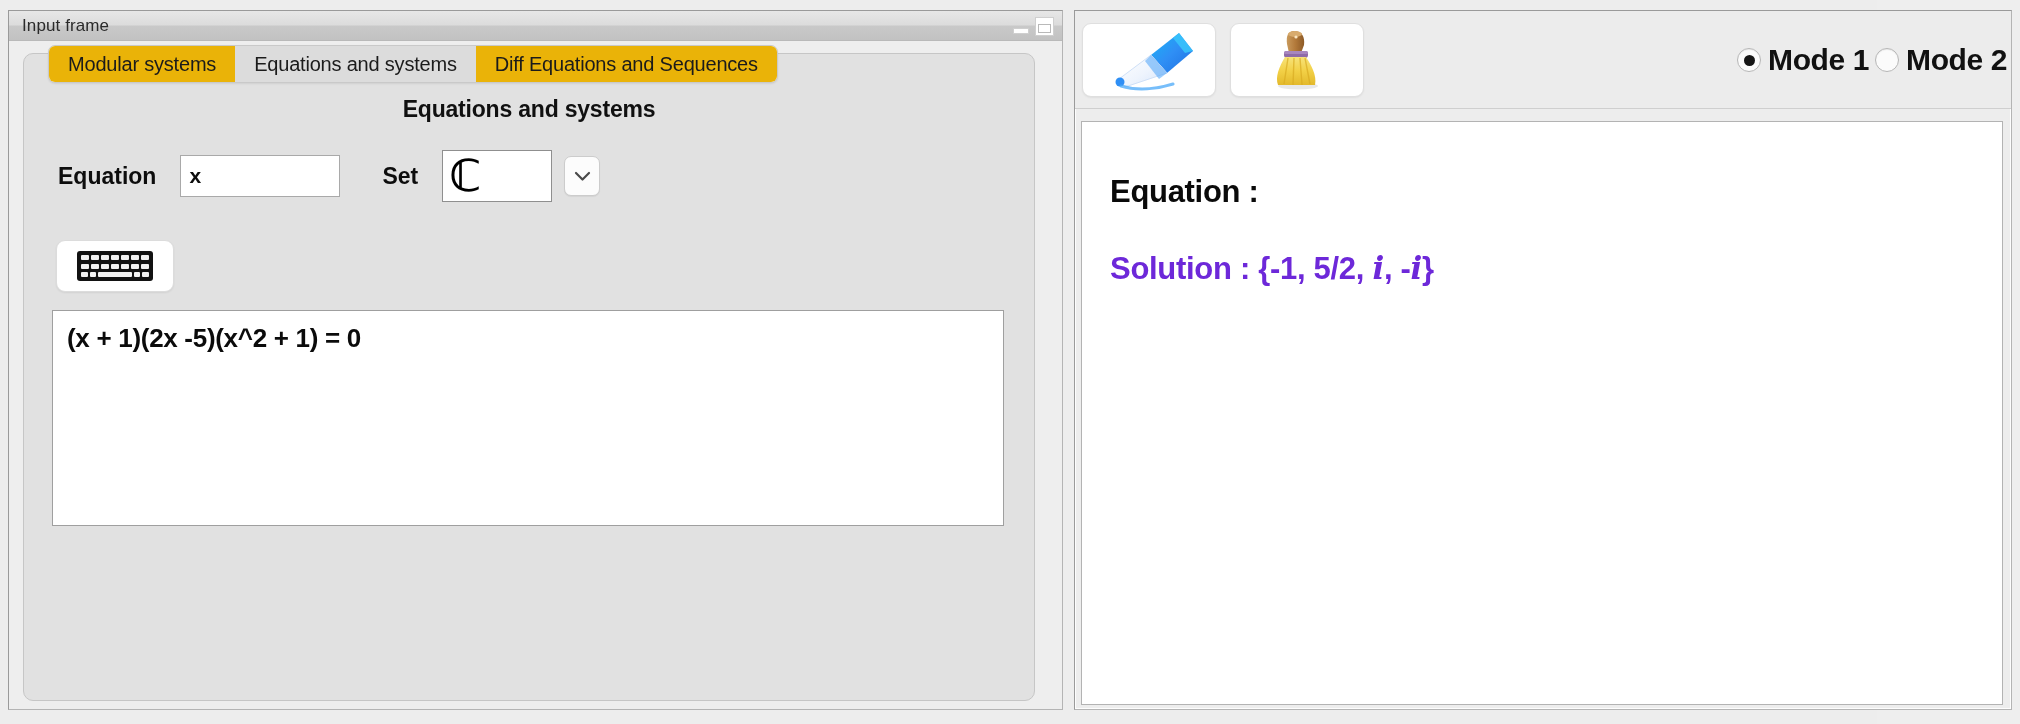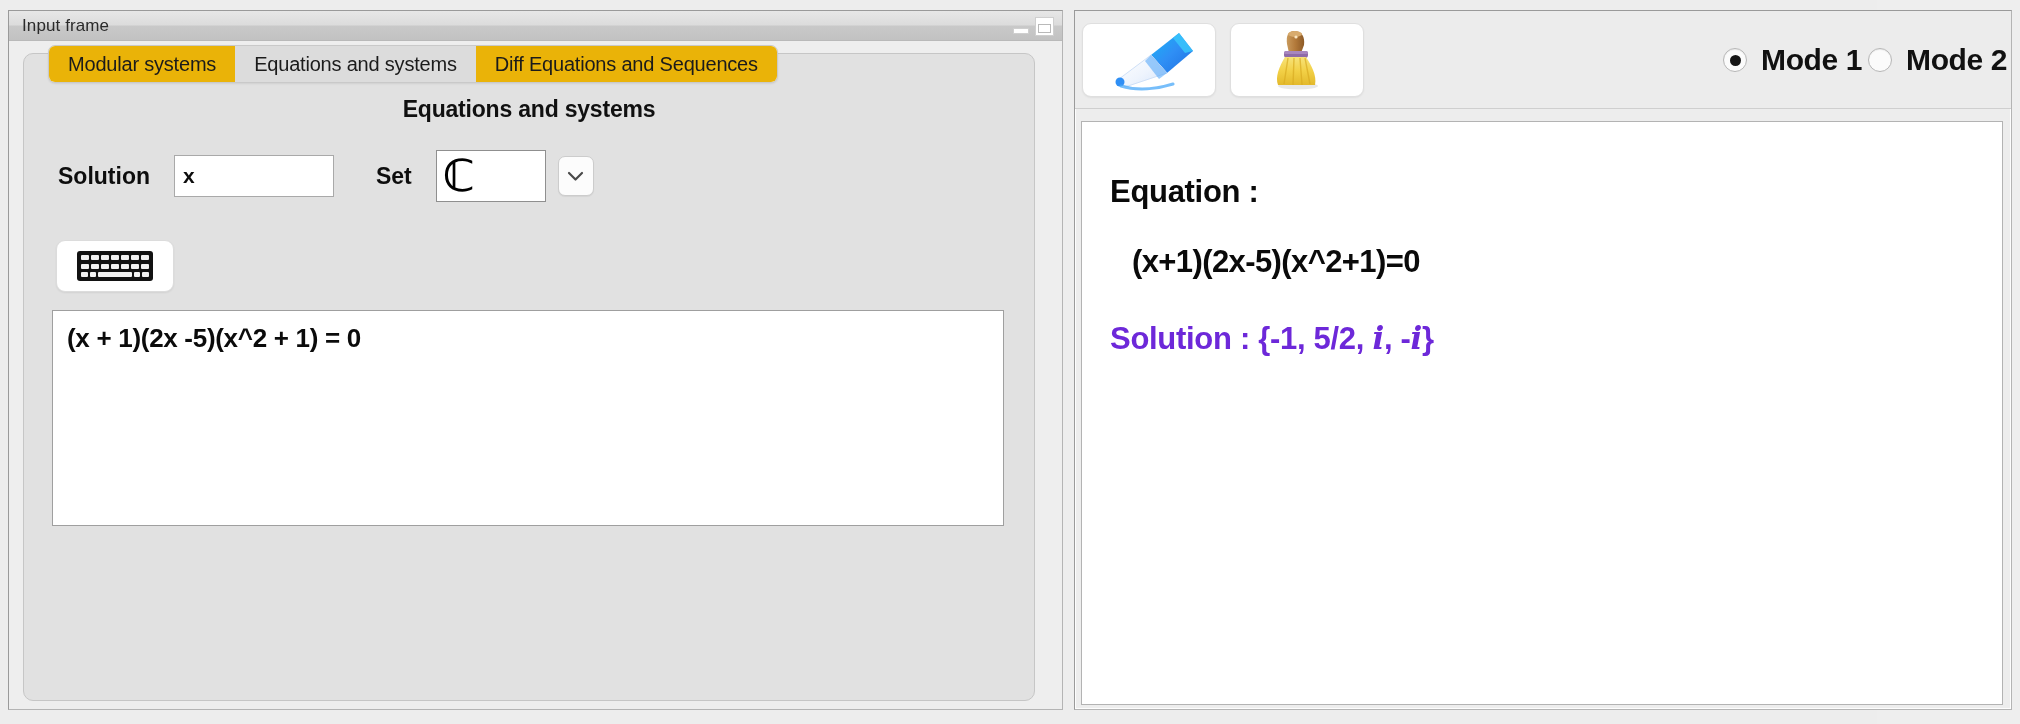--- a/index.html
+++ b/index.html
@@ -290,21 +290,21 @@
     right: 4px;
     top: 0;
     height: 98px;
     display: flex;
     align-items: center;
     gap: 6px;
   }
   .radio-item {
     display: flex;
     align-items: center;
-    gap: 14px;
+    gap: 7px;
     cursor: default;
   }
   .radio-dot {
     width: 24px;
     height: 24px;
     border-radius: 50%;
     background: #fbfbfb;
     border: 1px solid #b6b6b6;
     display: flex;
     align-items: center;
@@ -383,21 +383,21 @@
 
         <div id="tabstrip">
           <div class="tab">Modular systems</div>
           <div class="tab selected">Equations and systems</div>
           <div class="tab">Diff Equations and Sequences</div>
         </div>
 
         <div id="panel-heading">Equations and systems</div>
 
         <div id="var-row">
-          <span id="lbl-variables" class="field-label">Solution</span>
+          <span id="lbl-variables" class="field-label">Equation</span>
 
           <div id="variables-input">x</div>
 
           <span id="lbl-set" class="field-label">Set</span>
 
           <div id="set-combo">ℂ</div>
 
           <div id="set-dropdown-btn">
             <svg width="17" height="11" viewBox="0 0 17 11" aria-hidden="true">
               <path d="M2 2 L8.5 8.5 L15 2" fill="none" stroke="#4a4a4a" stroke-width="2.2" stroke-linecap="round" stroke-linejoin="round"></path>
@@ -504,20 +504,19 @@
         </div>
         <div class="radio-item">
           <span class="radio-dot"></span>
           <span class="radio-label">Mode 2</span>
         </div>
       </div>
     </div>
 
     <div id="output-area">
       <div id="out-equation-label">Equation :</div>
-      <div id="out-equation-value">(x+1)(2x-5)(x^2+1)=0</div>
       <div id="out-solution">
         <span>Solution : {-1, 5/2, </span><span class="imaginary">i</span><span>, -</span><span class="imaginary">i</span><span>}</span>
       </div>
     </div>
 
   </div>
 </div>
 
 </body></html>

